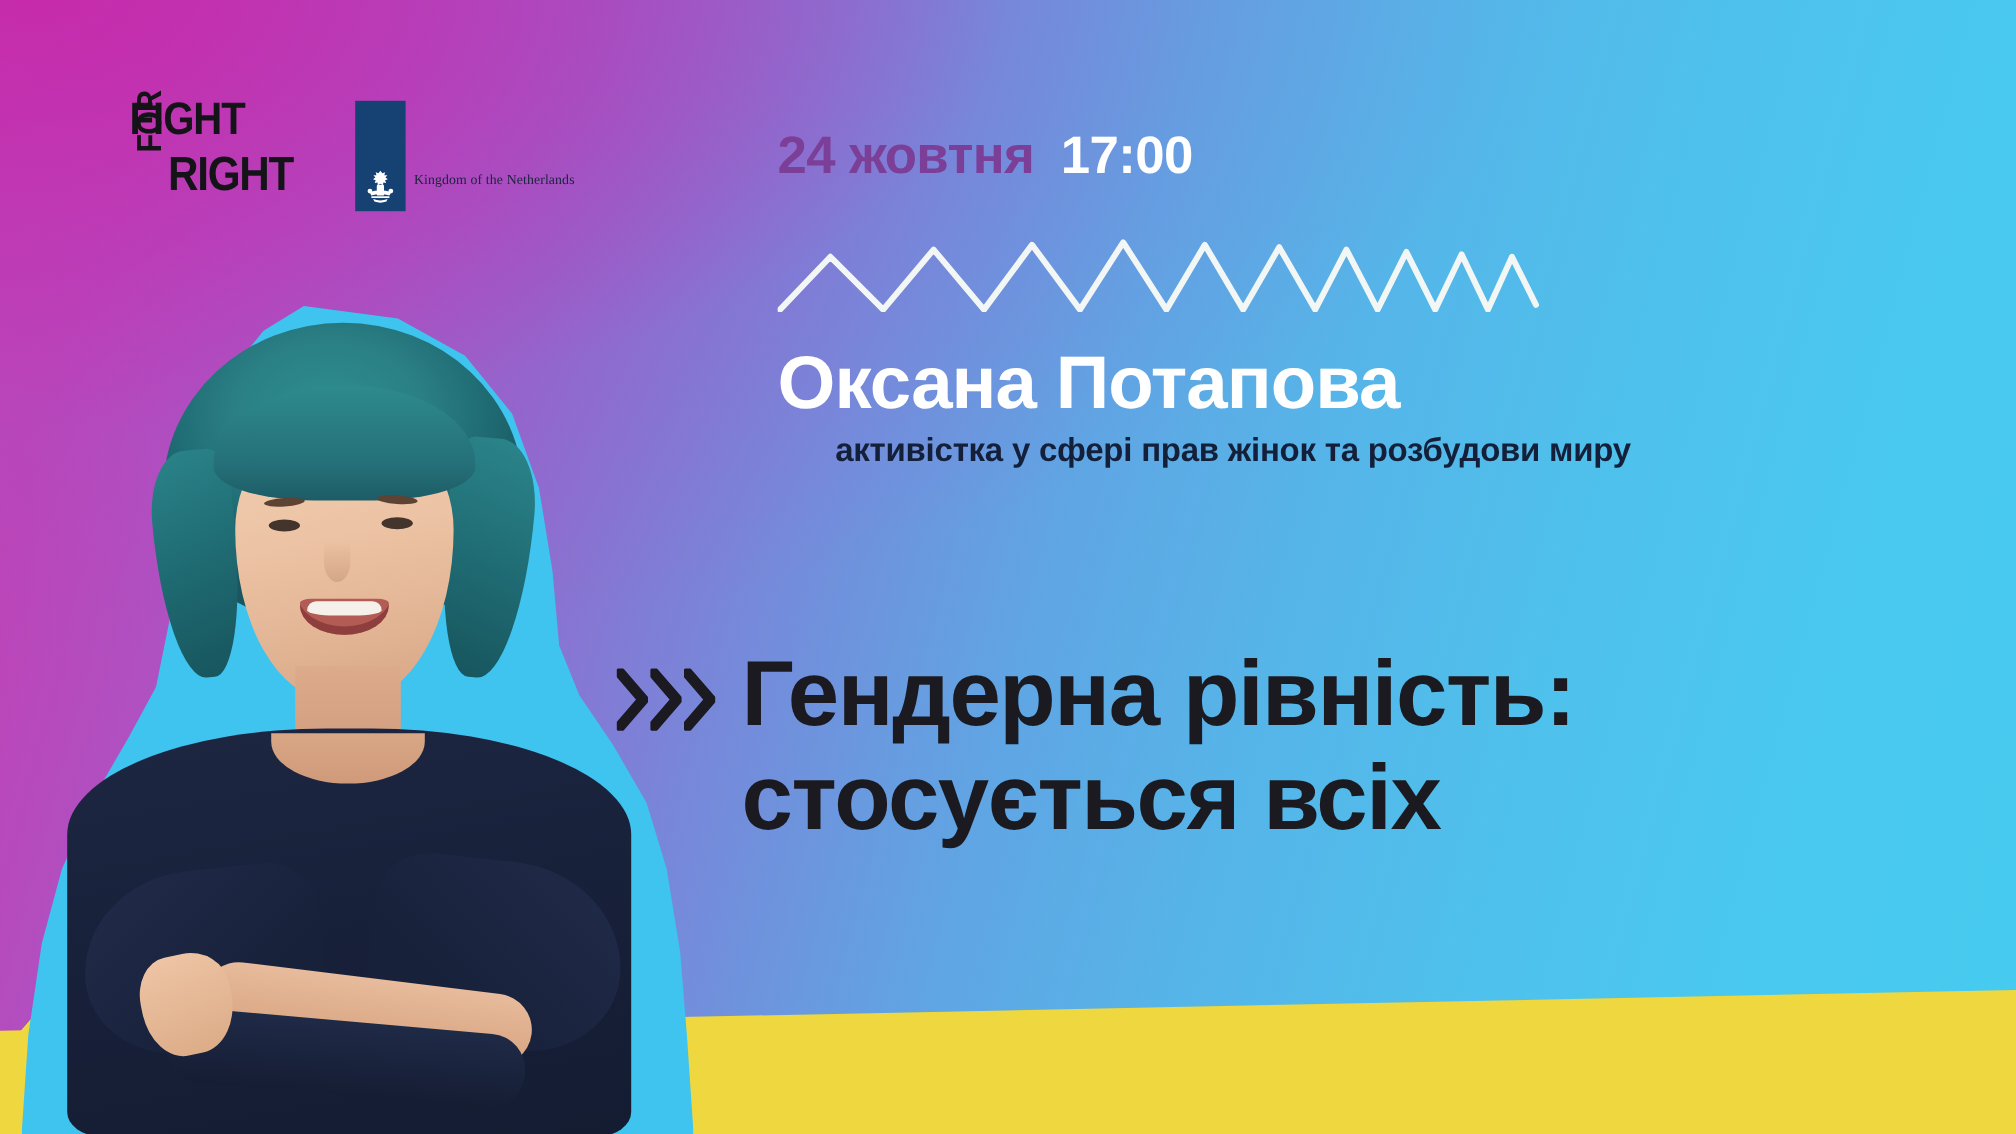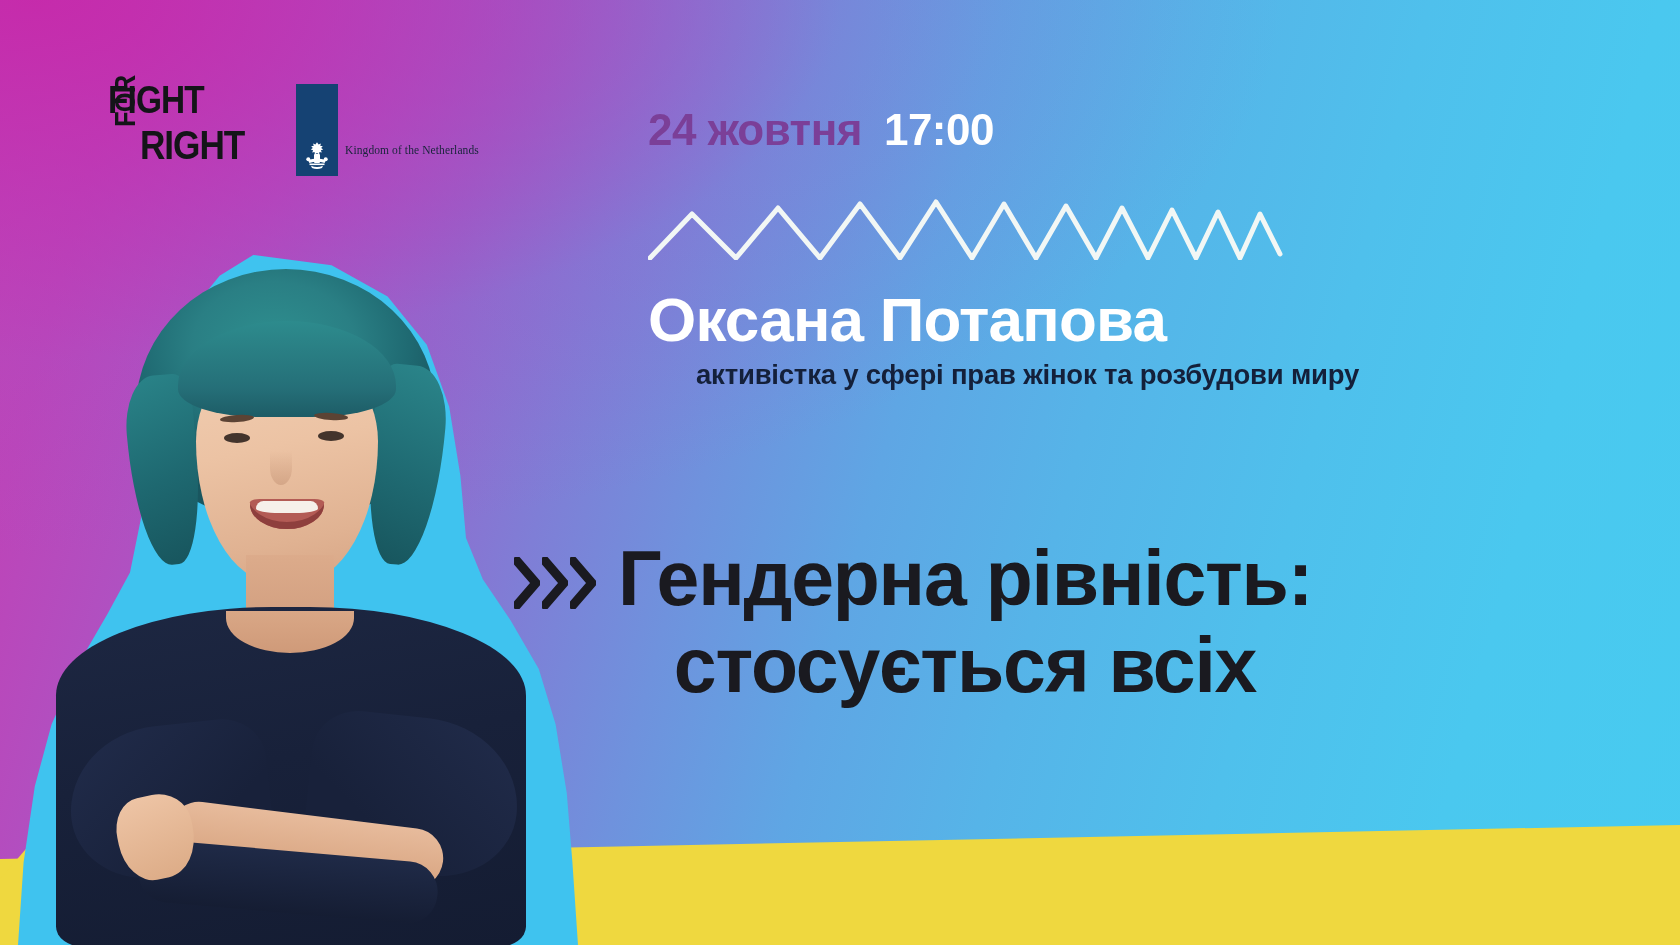--- a/index.html
+++ b/index.html
@@ -368,21 +368,21 @@
     gap:2px;
   }
   .chevrons svg { display:block; }
   .headline-text {
     font-size:77px;
     font-weight:bold;
     color:#1a1a20;
     line-height:1.13;
     letter-spacing:-1.2px;
   }
-  .headline-text .l2 { display:block;text-align:center; }
+  .headline-text .l2 { display:block; }
 </style>
 </head>
 <body>
 
 <div id="poster">
 
   <div class="bg"></div>
   <div class="bg-tint"></div>
 
   <div class="yellow-band"></div>

